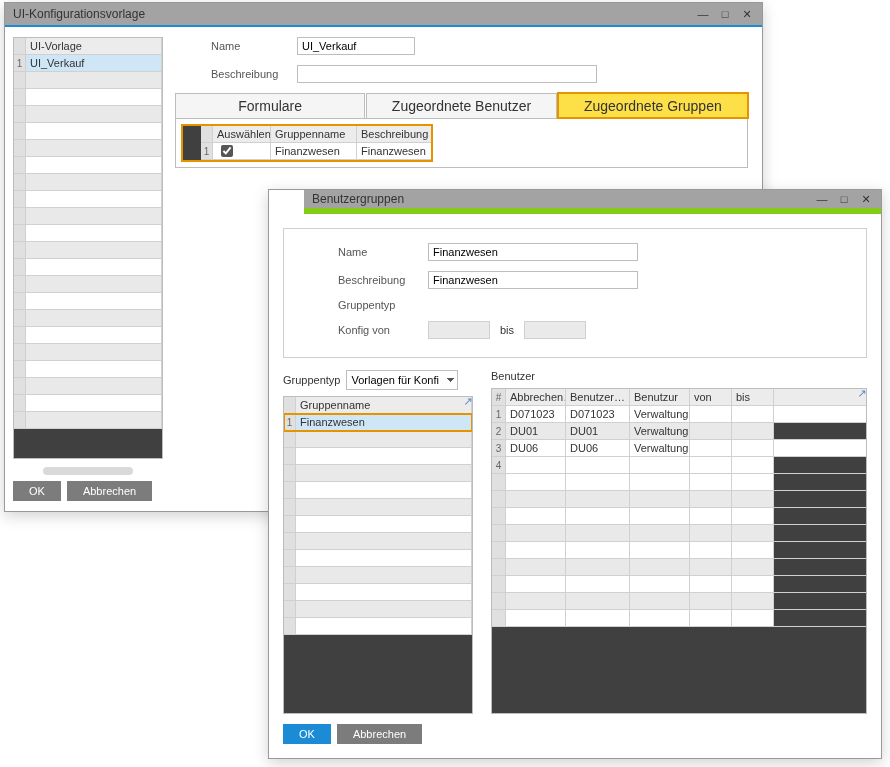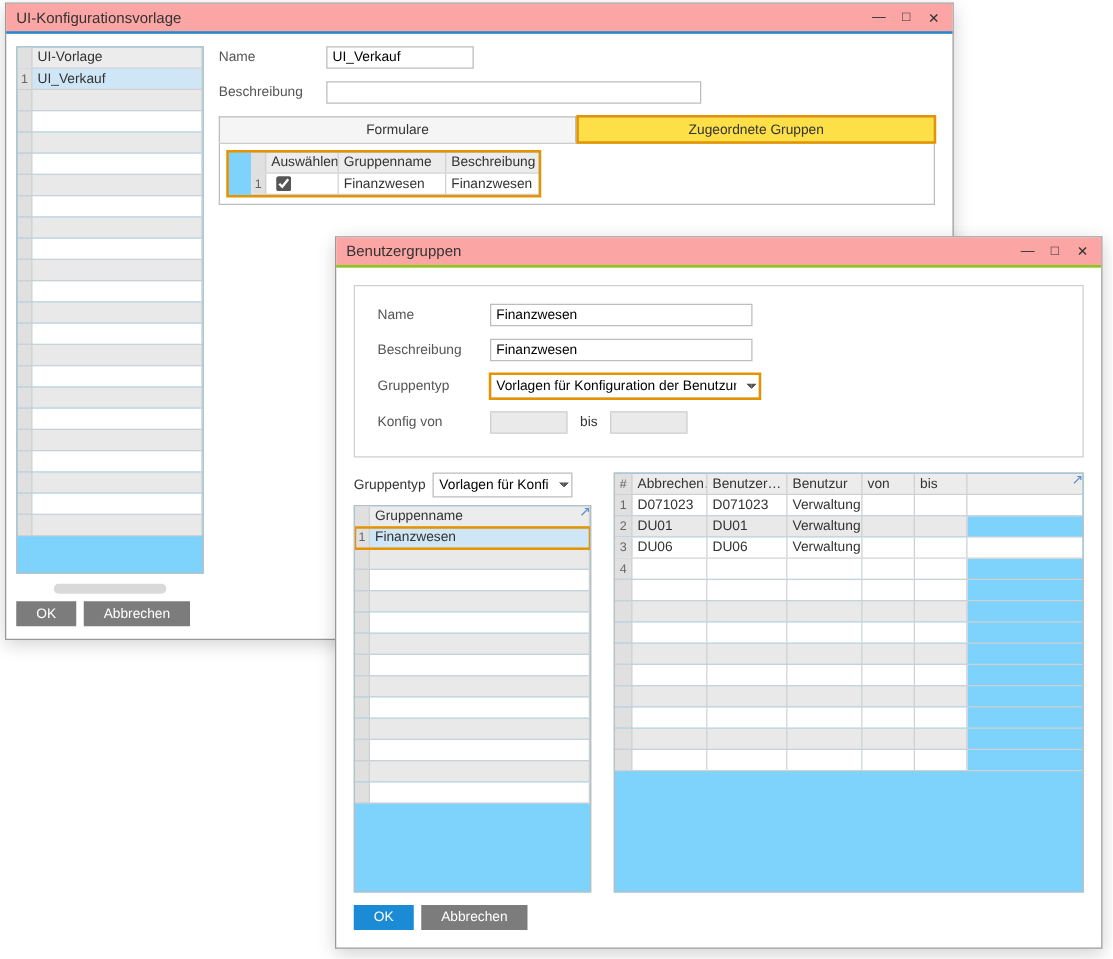--- a/index.html
+++ b/index.html
@@ -19,40 +19,40 @@
     background: #fff;
     border: 1px solid #999;
     box-shadow: 0 4px 14px rgba(0,0,0,.18);
   }
   .titlebar {
     height: 24px;
     display: flex;
     align-items: center;
     justify-content: space-between;
     padding: 0 6px 0 8px;
-    background: #fca5a5;
+    background: #a3a3a3;
     border-bottom: 2px solid #1a8bd4;
     font-size: 12px;
   }
   .titlebar .ttl { font-weight: 400; }
   .winctrls { display: flex; gap: 4px; }
   .winctrls span {
     width: 18px; height: 16px;
     display: inline-flex; align-items: center; justify-content: center;
     font-size: 11px; cursor: pointer;
   }
   
   .w1 { left: 4px; top: 2px; width: 759px; height: 510px; }
   .w1-body { display: flex; height: calc(100% - 24px); }
   .w1-left {
     width: 166px; padding: 10px 8px;
     display: flex; flex-direction: column;
   }
   .grid {
-    background: #7dd3fc;
+    background: #404040;
     border: 1px solid #bdbdbd;
     flex: 1;
     overflow: hidden;
   }
   .grid .hdr, .grid .row {
     display: grid;
     border-bottom: 1px solid #d0d0d0;
     height: 17px;
     font-size: 11px;
   }
@@ -71,46 +71,46 @@
   .rownum { background: #e0e0e0 !important; text-align: center; justify-content: center; font-size: 10px; color:#666;}
   .scroll-pill { height:8px; width:90px; background:#d9d9d9; border-radius:4px; margin:8px auto 6px; }
   .btnrow { display:flex; gap:6px; }
   .btn {
     height:20px; padding:0 16px;
     background:#7c7c7c; color:#fff; border:none;
     font-size:11px; cursor:pointer;
   }
   .btn.primary { background:#1a8bd4; }
   .w1-right { flex:1; padding:10px 14px 0 4px; }
-  .fld { display:flex; align-items:center; margin-bottom:10px; }
+  .fld { display:flex; align-items:center; margin-bottom:10px;margin-left:36px; }
   .fld label { width:86px; color:#555; }
   .txtinput {
     border:1px solid #bdbdbd; height:18px; padding:1px 4px;
     font-size:11px; font-family:inherit; background:#fff;
   }
   .tabs {
     margin-top:8px;
     display:flex; gap:1px;
     border-bottom:1px solid #bdbdbd;
   }
   .tab {
     flex:1; text-align:center; padding:4px 6px;
     background:#f5f5f5; border:1px solid #bdbdbd; border-bottom:none;
-    font-size:11px; cursor:pointer;
+    font-size:14px; cursor:pointer;
   }
   .tab.active { background:#fde047; font-weight:500; }
   .hl { outline:2px solid #e59400; outline-offset:-1px; }
   .tabpanel {
     border:1px solid #bdbdbd; border-top:none;
     padding:6px; min-height:40px;
   }
   .gg-cols { grid-template-columns:12px 58px 86px 86px;margin-left:18px; }
   
   .w2 { left:268px; top:189px; width:614px; height:570px; }
-  .w2 .titlebar { border-bottom:2px solid #84cc16; }
+  .w2 .titlebar { border-bottom:6px solid #84cc16;margin-left:35px; }
   .w2-body { padding:14px; height:calc(100% - 24px); display:flex; flex-direction:column; }
   .topform {
     border:1px solid #cfcfcf; padding:14px 18px 8px;
     margin-bottom:12px;
   }
   .topform .fld label { width:90px; }
   .sel {
     border:1px solid #bdbdbd; height:20px; font-size:11px;
     padding:1px 18px 1px 4px; background:#fff;
     appearance:none; -webkit-appearance:none;
@@ -254,20 +254,21 @@
       <div class="fld">
         <label>Name</label>
         <input class="txtinput" style="width: 118px;" value="UI_Verkauf">
       </div>
       <div class="fld">
         <label>Beschreibung</label>
         <input class="txtinput" style="width: 300px;" value="">
       </div>
       <div class="tabs">
         <div class="tab">Formulare</div>
+        <div class="tab">Zugeordnete Benutzer</div>
         <div class="tab active hl">Zugeordnete Gruppen</div>
       </div>
       <div class="tabpanel">
         <div class="grid hl" style="width:250px">
           <div class="hdr gg-cols">
             <div class="rownum"></div>
             <div>Auswählen</div>
             <div>Gruppenname</div>
             <div>Beschreibung</div>
           </div>
@@ -299,23 +300,20 @@
       <div class="fld">
         <label>Name</label>
         <input class="txtinput" style="width: 210px;" value="Finanzwesen">
       </div>
       <div class="fld">
         <label>Beschreibung</label>
         <input class="txtinput" style="width: 210px;" value="Finanzwesen">
       </div>
       <div class="fld">
         <label>Gruppentyp</label>
-        <select class="sel hl" style="width:216px">
-          <option>Vorlagen für Konfiguration der Benutzur</option>
-        </select>
       </div>
       <div class="fld">
         <label>Konfig von</label>
         <input class="txtinput disabledbox" style="width: 62px;" disabled="">
         <span style="margin:0 10px">bis</span>
         <input class="txtinput disabledbox" style="width: 62px;" disabled="">
       </div>
     </div>
 
     <div class="twocol">
@@ -384,20 +382,23 @@
               </div>
             <div class="row gn-cols empty">
                 <div class="rownum"></div>
                 <div></div>
               </div>
           </div>
         </div>
       </div>
 
       <div class="colr">
+        <div class="coltitle">
+          <span>Benutzer</span>
+        </div>
         <div class="gridwrap">
           <span class="popicon">↗</span>
           <div class="grid" style="height:100%">
             <div class="hdr usr-cols">
               <div class="rownum">#</div>
               <div>Abbrechen…</div>
               <div>Benutzer…</div>
               <div>Benutzur</div>
               <div>von</div>
               <div>bis</div>

